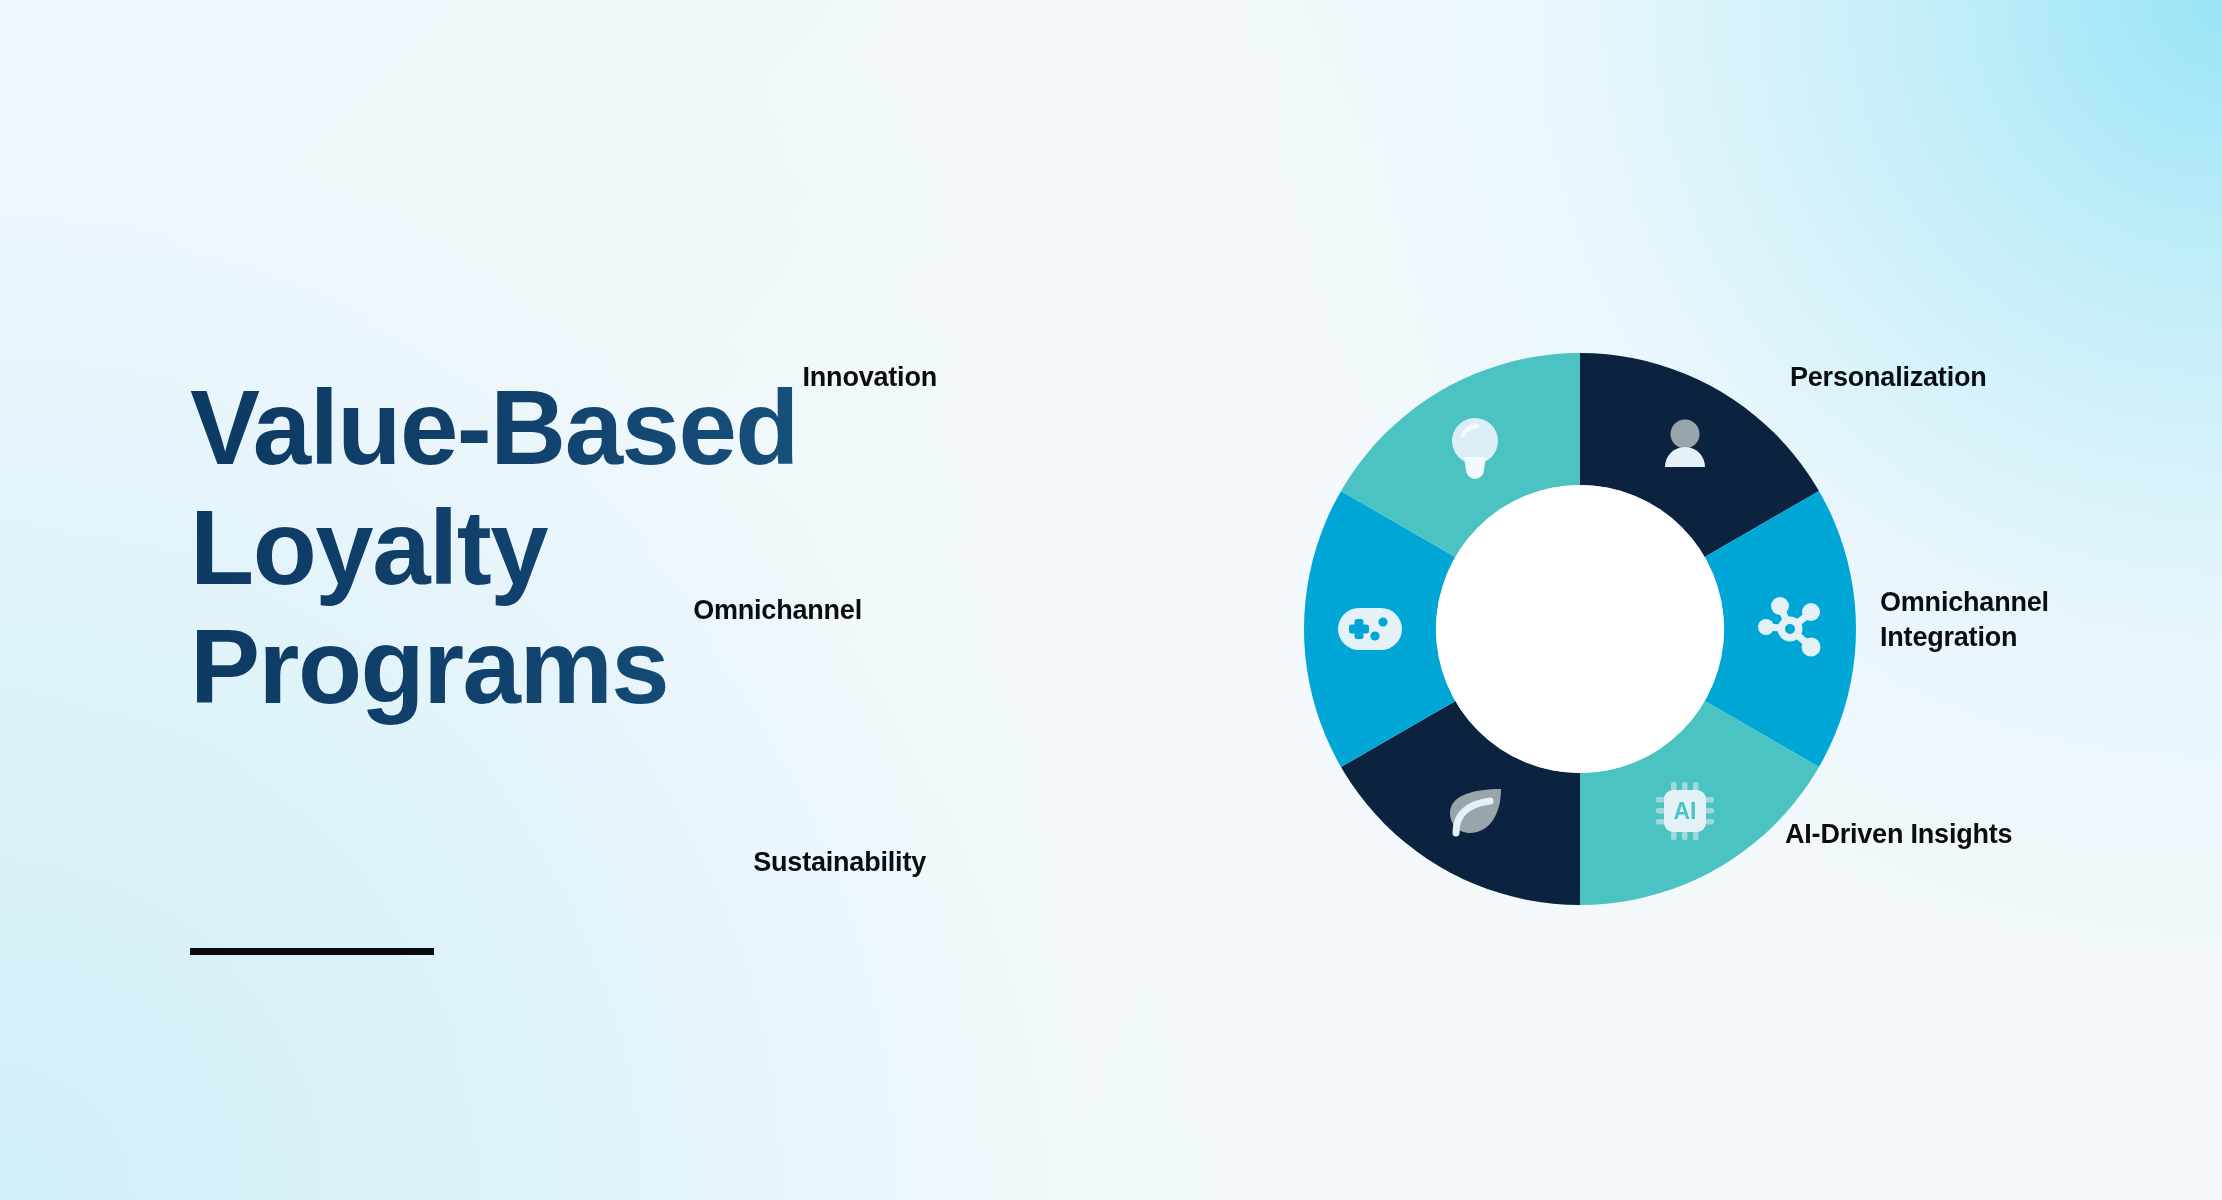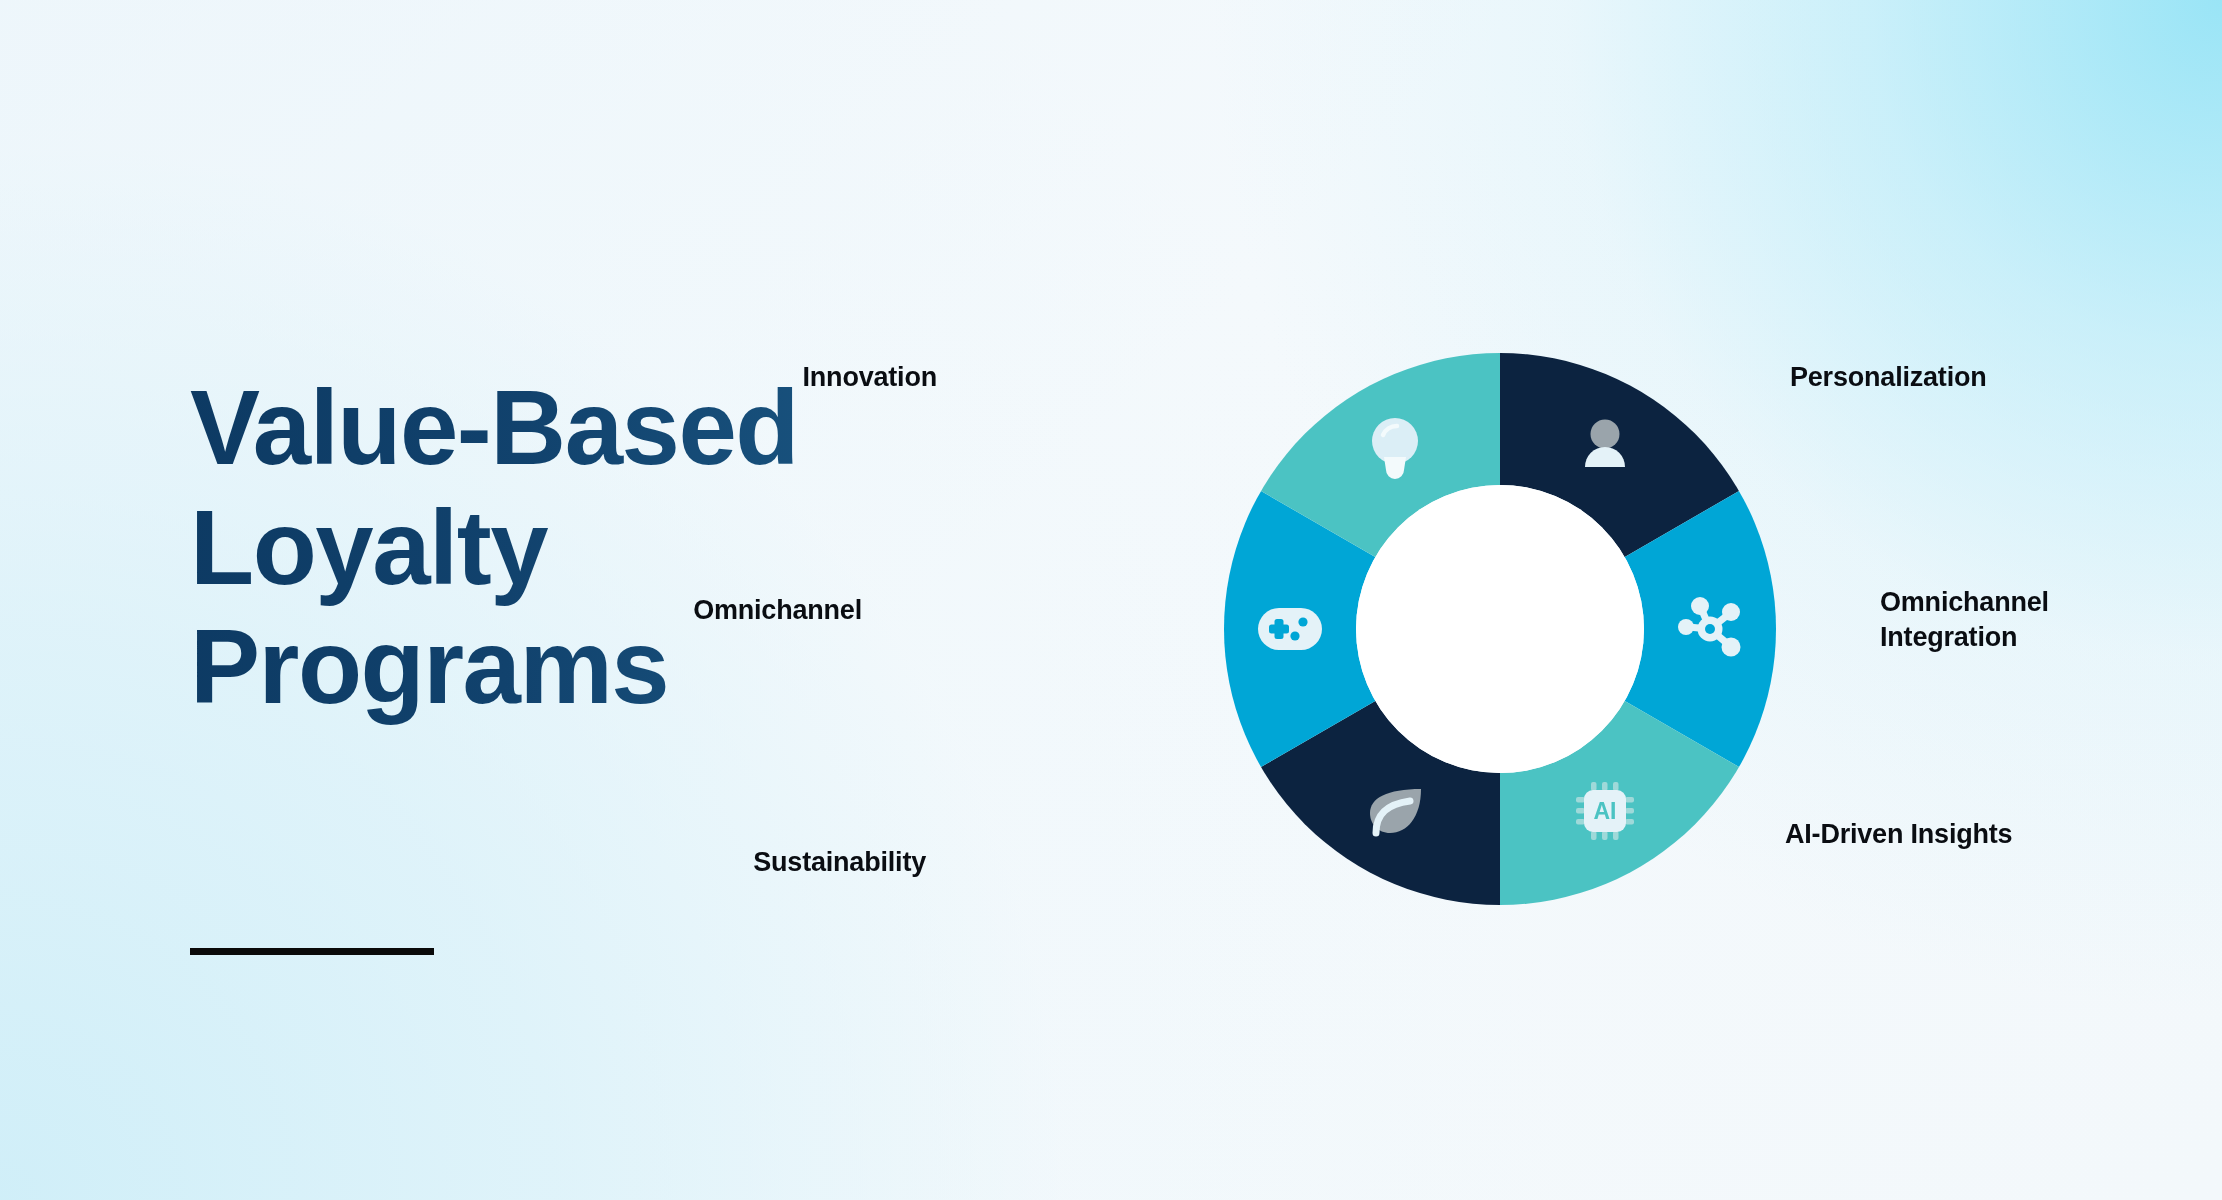--- a/index.html
+++ b/index.html
@@ -52,21 +52,21 @@
     left: 0px;
     top: 580px;
     width: 244px;
     height: 7px;
     background: #0a0a0a;
   }
 
   
   #donut-wrap {
     position: absolute;
-    left: 1219px;
+    left: 1299px;
     top: 348px;
     width: 562px;
     height: 562px;
   }
   #donut-svg { display: block; width: 562px; height: 562px; }
 
   
   .seg-label {
     position: absolute;
     font-size: 27px;

